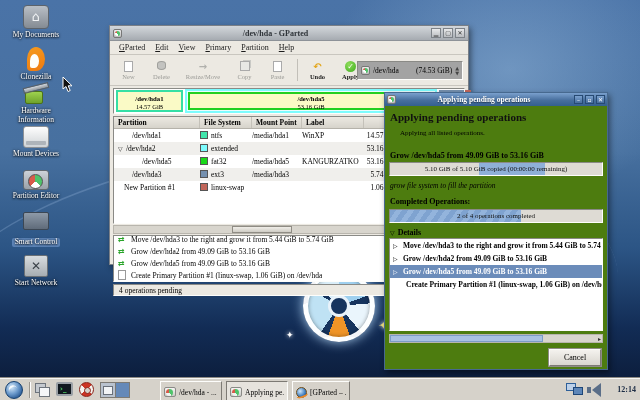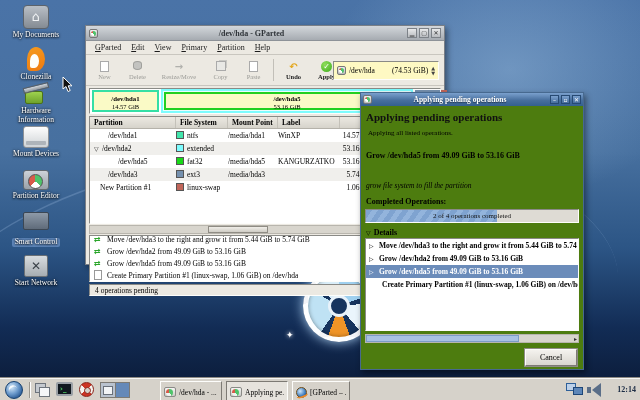--- a/index.html
+++ b/index.html
@@ -45,21 +45,21 @@
   .ic-drv:after { content:""; position:absolute; left:2px; bottom:2px; width:20px; height:4px; background:#aeb4ba; border-radius:1px; }
   .ic-part { width:26px; height:20px; background:linear-gradient(#cdd2d8,#9aa1a9); border:1px solid #626970; border-radius:3px; position:relative; }
   .ic-part:after { content:""; position:absolute; left:4px; top:3px; width:13px; height:13px; border-radius:50%;
                    background:conic-gradient(#4fc36a 0 130deg,#fff 130deg 230deg,#d85b4a 230deg 360deg); border:1px solid #555; }
   .ic-smart { width:26px; height:18px; background:linear-gradient(#8e9aa8,#5f6b7a); border:1px solid #3c4754; border-radius:2px; }
   .ic-net { width:24px; height:22px; background:linear-gradient(#d8dcdf,#a7adb2); border:1px solid #6a7076; border-radius:2px;
             color:#3a4148; font-size:12px; line-height:20px; font-weight:bold; }
 
   
   .cursor { position:absolute; left:62px; top:76px; z-index:40; }
-  .win { position:absolute; box-shadow:2px 3px 6px rgba(0,0,0,.45); }
+  .win { position:absolute; box-shadow:2px 3px 6px rgba(0,0,0,.45);margin-left:24px; }
 
   
   .gw { left:85px; top:25px; width:360px; height:240px; background:#ece9e2; border:1px solid #7a7f86; z-index:5; }
   .gw-title { height:15px; background:linear-gradient(180deg,#d3d7db,#a6abb1); display:flex; align-items:center;
               padding:0 3px; border-bottom:1px solid #8d9298; }
   .gw-title .t { flex:1; text-align:center; font-size:8px; font-weight:bold; color:#2e3338; }
   .gw-title .b { width:10px; height:10px; margin-left:2px; background:linear-gradient(#e8e9ea,#b9bcc0);
                  border:1px solid #7d8288; font-size:6px; line-height:8px; text-align:center; color:#333; }
   .mini-disk { width:9px; height:9px; border-radius:2px; background:linear-gradient(#eee,#bbb); border:1px solid #777; position:relative; }
   .mini-disk:after { content:""; position:absolute; left:1px; top:1px; width:5px; height:5px; border-radius:50%;
@@ -72,21 +72,21 @@
   .tbtn .ic { height:12px; font-size:10px; line-height:12px; }
   .tbtn .tl { font-size:6.5px; }
   .tbtn.en { color:#1d1d1d; font-weight:bold; }
   .tsep { width:1px; height:22px; background:#c2bfb8; margin:0 3px; }
   .icon-paper { width:9px; height:11px; background:#fff; border:1px solid #aaa; margin:0 auto; }
   .icon-cyl { width:9px; height:9px; border-radius:50% / 35%; background:#c3c3c0; border:1px solid #a0a09c; margin:1px auto 0; }
   .icon-arrow { color:#b0b0ac; font-weight:bold; }
   .icon-copy { width:10px; height:10px; border:1px solid #aaa; background:#e8e8e5; margin:0 auto; box-shadow:2px -2px 0 -1px #c9c9c5; }
   .icon-undo { color:#e3a71f; font-weight:bold; }
   .icon-apply { width:11px; height:11px; border-radius:50%; background:radial-gradient(circle at 35% 30%,#8edc5a,#3fae1e); color:#fff; font-size:8px; line-height:11px; margin:0 auto; font-weight:bold; }
-  .combo { position:absolute; right:5px; top:6px; width:106px; height:19px; background:#fef9c3; border:1px solid;
+  .combo { position:absolute; right:5px; top:6px; width:106px; height:19px; background:#a3a3a3; border:1px solid;
            border-color:#8a8a86 #fdfdfb #fdfdfb #8a8a86; display:flex; align-items:center; padding:0 3px; }
   .combo .txt { font-size:7.5px; margin-left:3px; }
   .combo .sz { font-size:7.5px; margin-left:auto; }
   .combo .spin { font-size:5px; line-height:5px; color:#444; margin-left:3px; }
 
   .partbar { position:relative; margin:2px 3px; height:26px; background:#fff; border:1px solid;
              border-color:#8a8a86 #fdfdfb #fdfdfb #8a8a86; }
   .pseg { position:absolute; top:1px; height:22px; background:#fafac6; text-align:center; font-size:6.5px; line-height:8px; padding-top:3px; }
   .pseg b { font-weight:bold; font-size:6.8px; }
   .seg1 { left:2px; width:67px; border:2px solid #35dfa5; }
@@ -118,21 +118,21 @@
              font-size:7.5px; padding:0 0 0 5px; line-height:11px; background:#ece9e2; }
 
   
   .dlg { left:360px; top:92px; width:224px; height:278px; background:#4d7c0f; border:1px solid #47698f; z-index:10; }
   .d-title { height:13px; background:linear-gradient(180deg,#7aa0cd,#486f9e 55%,#33608f); display:flex; align-items:center; padding:0 2px; }
   .d-title .t { flex:1; text-align:center; font-size:7.5px; font-weight:bold; color:#fff; text-shadow:0 1px 1px rgba(0,0,0,.5); white-space:nowrap; overflow:hidden; }
   .d-title .b { width:9px; height:9px; margin-left:2px; background:linear-gradient(#7ba1ce,#476e9d); border:1px solid #274a73;
                 color:#fff; font-size:6px; line-height:7px; text-align:center; }
   .d-body { position:relative; height:264px; font-size:7px; }
   .d-h1 { position:absolute; left:5px; top:5px; font-size:11px; font-weight:bold; color:#111; }
-  .d-l1 { position:absolute; left:7px; top:23px; white-space:nowrap; }
+  .d-l1 { position:absolute; left:15px; top:23px; white-space:nowrap; }
   .d-l2 { position:absolute; left:5px; top:32px; white-space:nowrap; overflow:hidden; right:1px; }
   .d-cur { position:absolute; left:5px; top:45px; font-size:8px; font-weight:bold; white-space:nowrap; }
   .pbar { position:absolute; left:4px; right:4px; height:14px; background:#dedbd4; border:1px solid;
           border-color:#8a8a86 #fdfdfb #fdfdfb #8a8a86; overflow:hidden; }
   .pbar .fill { position:absolute; top:0; bottom:0; }
   .pbar .txt { position:absolute; left:0; right:0; text-align:center; line-height:12px; font-size:7px; color:#111; }
   .pb1 { top:56px; }
   .pb1 .fill { left:42%; width:31%; background:#8fb0d8; }
   .pb2 { top:103px; }
   .pb2 .fill { left:0; width:62%; background:repeating-linear-gradient(125deg,#7fa3d0 0 5px,#93b4dc 5px 10px); }
@@ -402,20 +402,24 @@
     <div class="mini-disk"></div>
     <div class="t">Applying pending operations</div>
     <div class="b glyph">–</div>
     <div class="b glyph">▫</div>
     <div class="b glyph">✕</div>
   </div>
   <div class="d-body">
     <div class="d-h1">Applying pending operations</div>
     <div class="d-l1">Applying all listed operations.</div>
     <div class="d-cur">Grow /dev/hda5 from 49.09 GiB to 53.16 GiB</div>
+    <div class="pbar pb1">
+      <div class="fill"></div>
+      <div class="txt">5.10 GiB of 5.10 GiB copied (00:00:00 remaining)</div>
+    </div>
     <div class="d-sub">grow file system to fill the partition</div>
     <div class="d-comp">Completed Operations:</div>
     <div class="pbar pb2">
       <div class="fill"></div>
       <div class="txt">2 of 4 operations completed</div>
     </div>
     <div class="d-dexp">
       <span class="tri glyph">▽</span><span>Details</span>
     </div>
     <div class="dlist">

